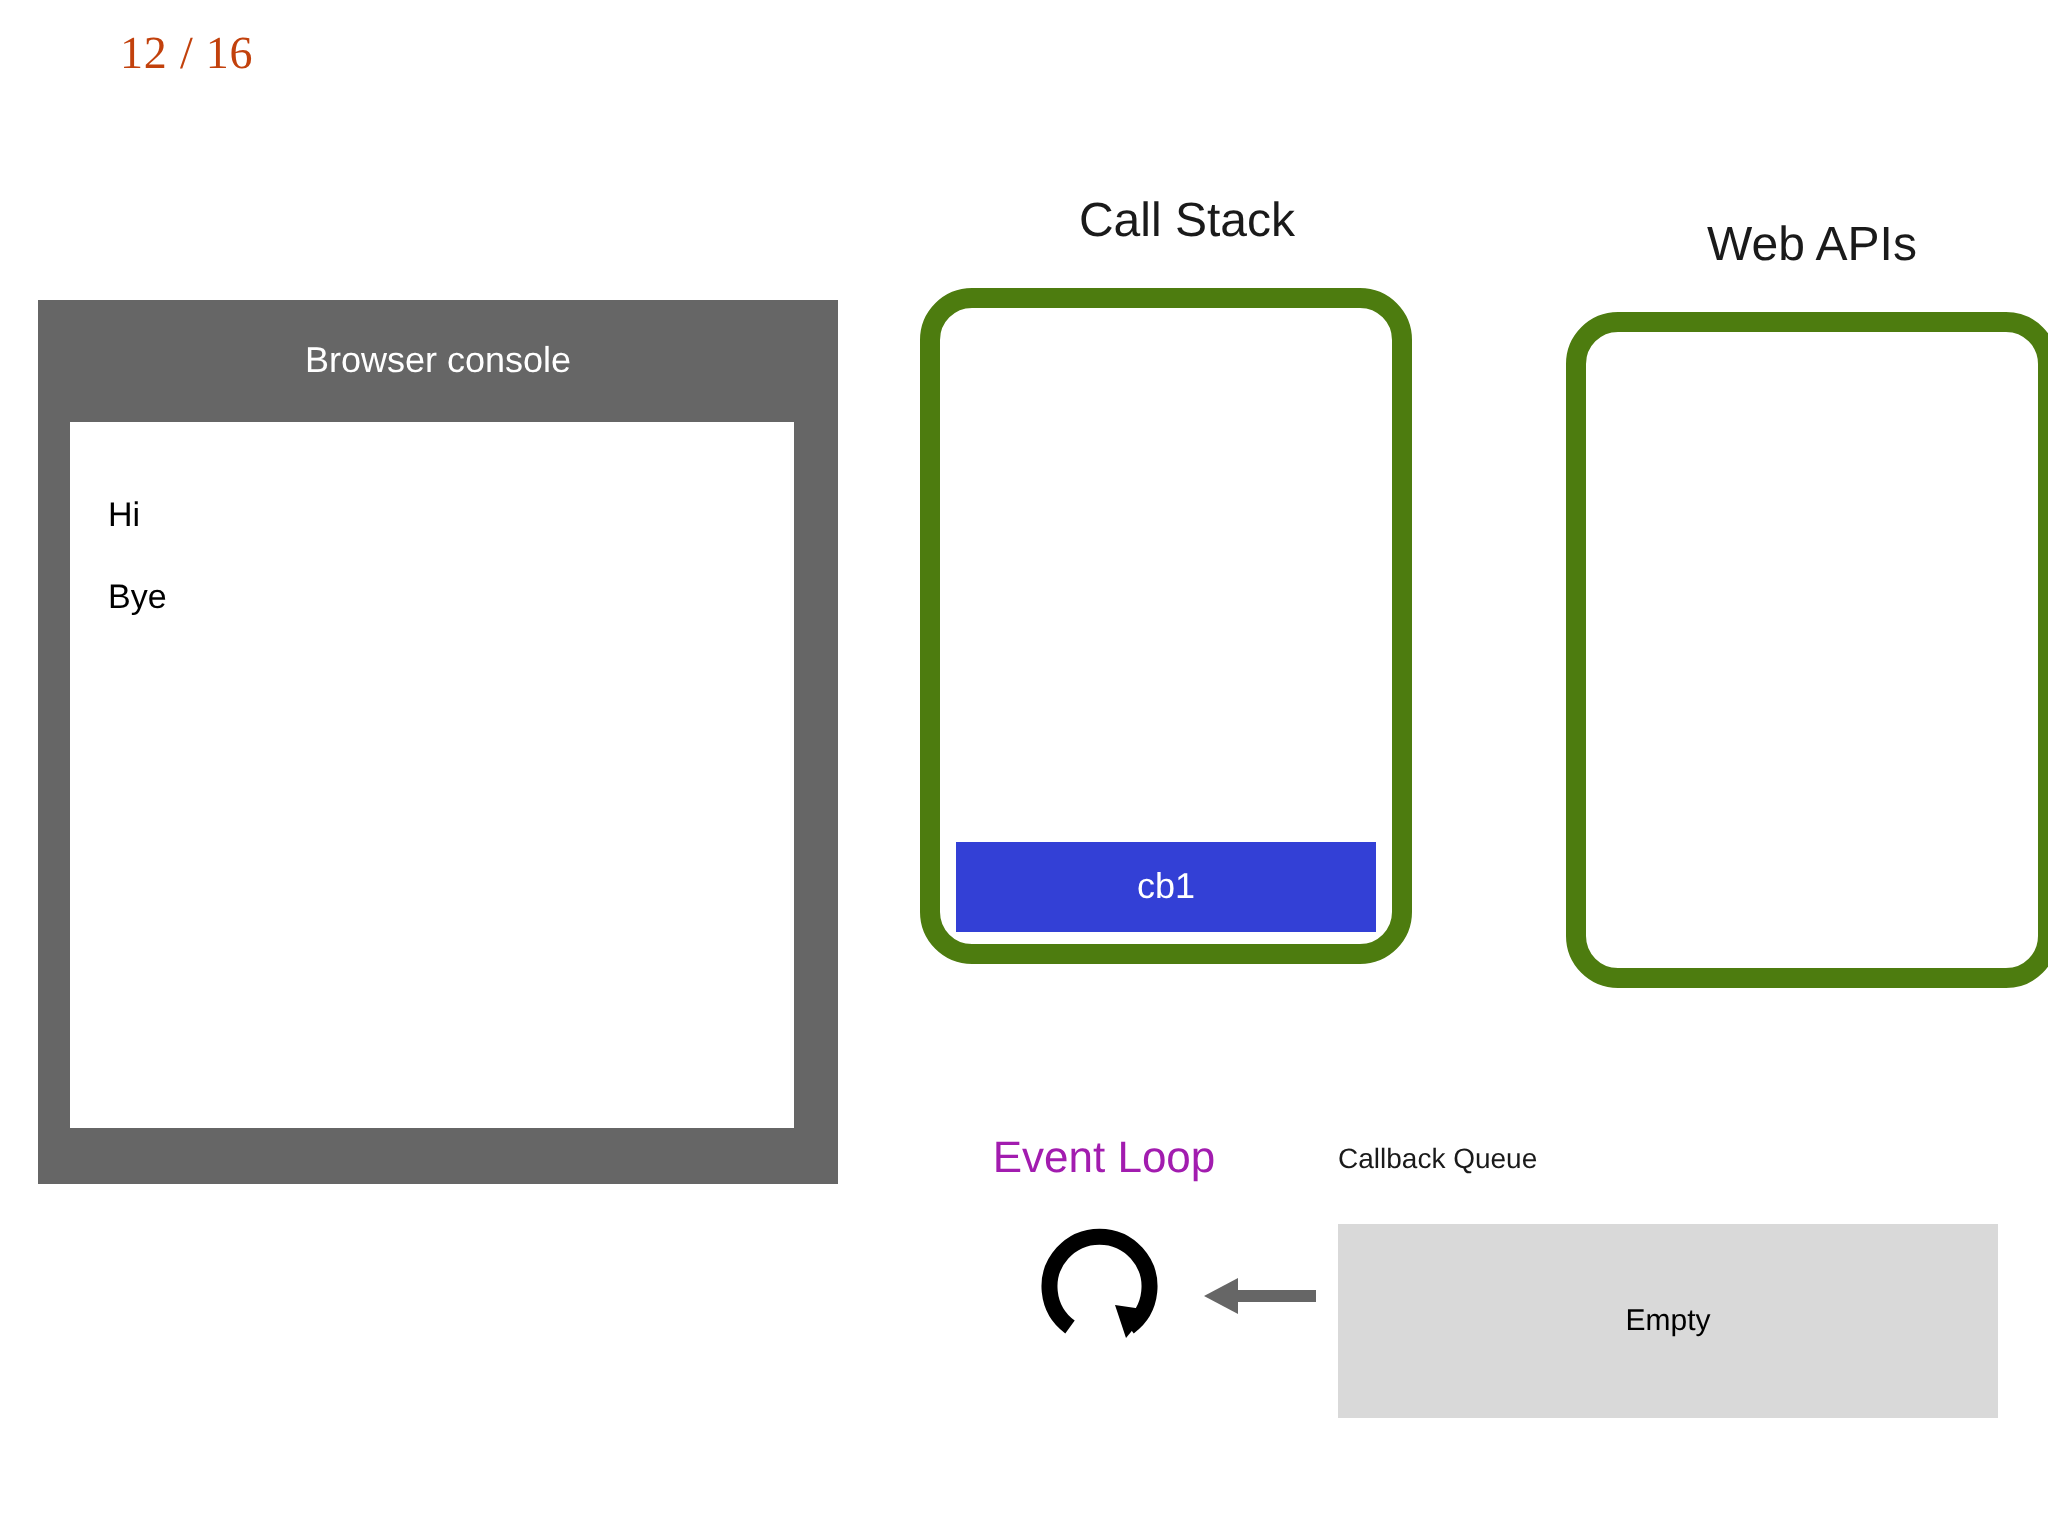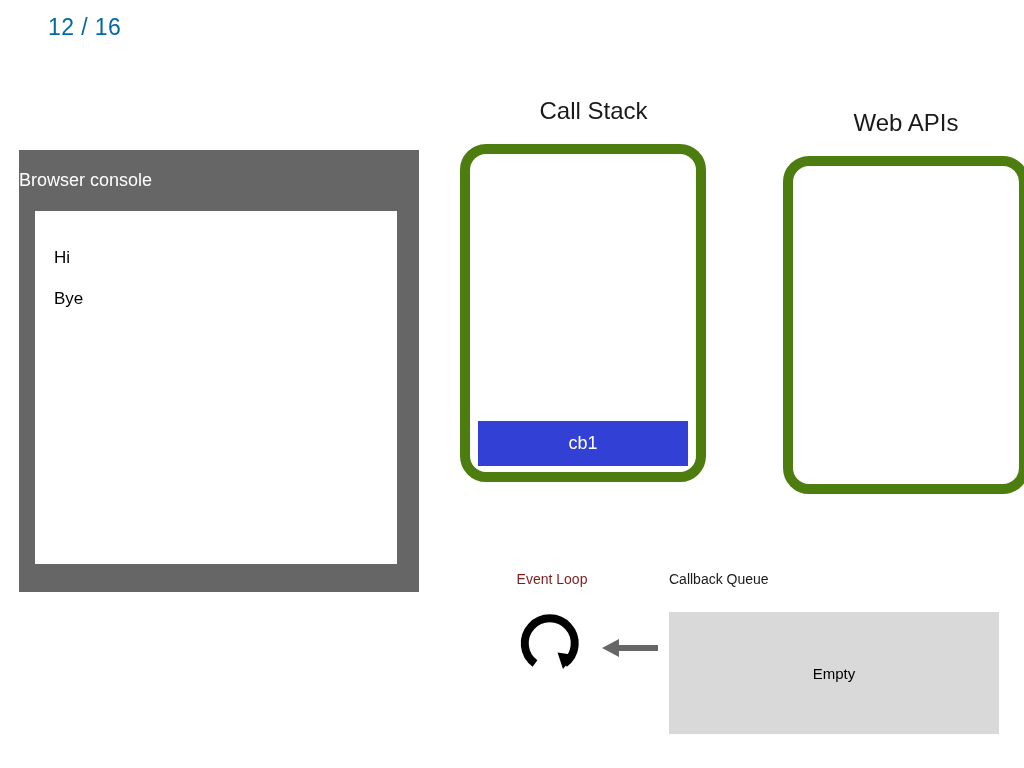--- a/index.html
+++ b/index.html
@@ -13,46 +13,48 @@
     position: relative;
     overflow: hidden;
     font-family: "Liberation Sans", sans-serif;
     color: #000000;
     -webkit-font-smoothing: antialiased;
   }
 
   
   #slide-counter {
     position: absolute;
-    left: 48px;
+    left: 60px;
     top: 13px;
     font-size: 23px;
     line-height: 28px;
-    color: #0369a1;
+    color: #c2410c;
     letter-spacing: 0.4px;
     white-space: nowrap;
+    font-family: Liberation Serif, serif;
   }
 
   
   #console-panel {
     position: absolute;
     left: 19px;
     top: 150px;
     width: 400px;
     height: 442px;
     background: #666666;
     box-sizing: border-box;
   }
   #console-title {
     position: absolute;
     left: 0;
     top: 0;
     width: 100%;
     height: 61px;
     line-height: 61px;
+    text-align: center;
     color: #ffffff;
     font-size: 18px;
   }
   #console-output {
     position: absolute;
     left: 16px;
     top: 61px;
     width: 362px;
     height: 353px;
     background: #ffffff;
@@ -112,23 +114,23 @@
 
   
   #event-loop-group {
     position: absolute;
     left: 473px;
     top: 565px;
     width: 158px;
   }
   #event-loop-label {
     text-align: center;
-    font-size: 14px;
+    font-size: 22px;
     line-height: 28px;
-    color: #7f1d1d;
+    color: #a21caf;
     white-space: nowrap;
   }
   #event-loop-icon {
     margin: 18px auto 0 auto;
     width: 66px;
     height: 66px;
     display: block;
   }
 
   
@@ -149,21 +151,21 @@
   }
   #callback-queue-label {
     font-size: 14px;
     line-height: 28px;
     color: #1a1a1a;
     white-space: nowrap;
   }
   #callback-queue-box {
     margin-top: 19px;
     width: 330px;
-    height: 122px;
+    height: 97px;
     background: #d9d9d9;
     display: flex;
     align-items: center;
     justify-content: center;
   }
   #callback-queue-status {
     font-size: 15px;
     color: #000000;
   }
 </style>

